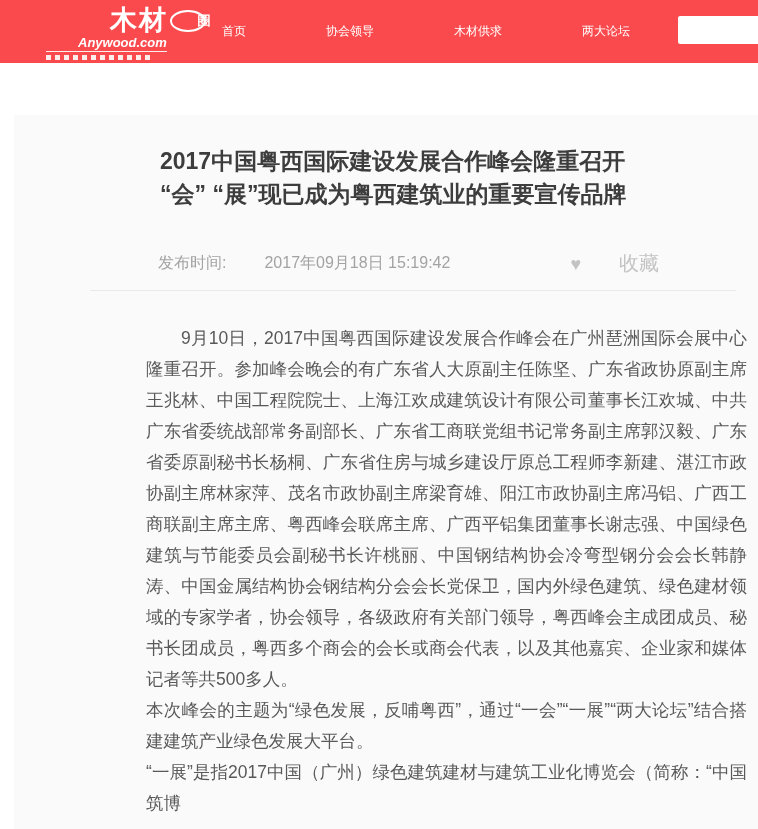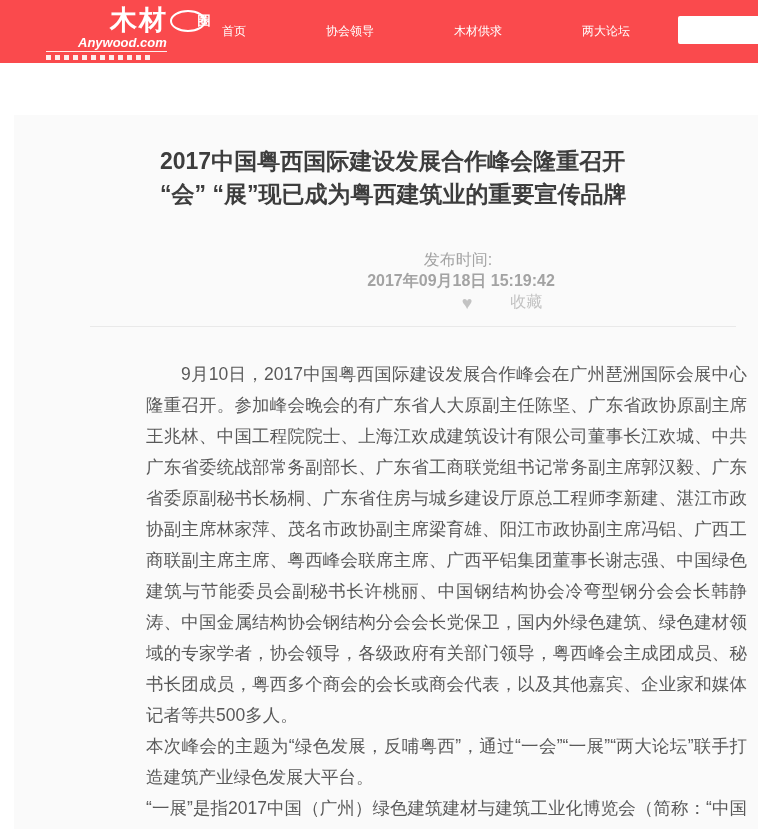--- a/index.html
+++ b/index.html
@@ -105,32 +105,31 @@
     font-weight: bold;
     color: var(--title-color);
     line-height: 33px;
   }
   .meta-row {
     margin: 39px 0 0 48px;
     display: flex;
     align-items: center;
     font-size: 16px;
     color: var(--meta-color);
-    flex-direction: column;
   }
-  .meta-time { margin-left: 6px; font-weight: bold; }
+  .meta-time { margin-left: 6px; }
   .favorite-btn {
     display: inline-flex;
     align-items: center;
     margin-left: 56px;
     cursor: pointer;
     color: var(--favorite-color);
   }
   .heart { font-size: 18px; line-height: 1; }
-  .fav-label { margin-left: 6px; font-size: 16px; }
+  .fav-label { margin-left: 6px; font-size: 20px; }
   .divider {
     margin: 13px 22px 0 44px;
     border: none;
     border-top: 1px solid var(--divider-color);
   }
   .body-text {
     margin: 32px 11px 0 36px;
     font-size: 17.5px;
     color: var(--body-color);
     line-height: 31px;
@@ -173,16 +172,16 @@
     <span class="favorite-btn">
       <span class="heart">♥</span>
       <span class="fav-label">收藏</span>
     </span>
   </div>
 
   <hr class="divider">
 
   <div class="body-text">
     <p class="indent">9月10日，2017中国粤西国际建设发展合作峰会在广州琶洲国际会展中心隆重召开。参加峰会晚会的有广东省人大原副主任陈坚、广东省政协原副主席王兆林、中国工程院院士、上海江欢成建筑设计有限公司董事长江欢城、中共广东省委统战部常务副部长、广东省工商联党组书记常务副主席郭汉毅、广东省委原副秘书长杨桐、广东省住房与城乡建设厅原总工程师李新建、湛江市政协副主席林家萍、茂名市政协副主席梁育雄、阳江市政协副主席冯铝、广西工商联副主席主席、粤西峰会联席主席、广西平铝集团董事长谢志强、中国绿色建筑与节能委员会副秘书长许桃丽、中国钢结构协会冷弯型钢分会会长韩静涛、中国金属结构协会钢结构分会会长党保卫，国内外绿色建筑、绿色建材领域的专家学者，协会领导，各级政府有关部门领导，粤西峰会主成团成员、秘书长团成员，粤西多个商会的会长或商会代表，以及其他嘉宾、企业家和媒体记者等共500多人。</p>
-    <p>本次峰会的主题为“绿色发展，反哺粤西”，通过“一会”“一展”“两大论坛”联手打造建筑产业绿色发展大平台。</p>
+    <p>本次峰会的主题为“绿色发展，反哺粤西”，通过“一会”“一展”“两大论坛”结合搭建建筑产业绿色发展大平台。</p>
     <p>“一展”是指2017中国（广州）绿色建筑建材与建筑工业化博览会（简称：“中国筑博</p>
   </div>
 </div>
 
 </body></html>

